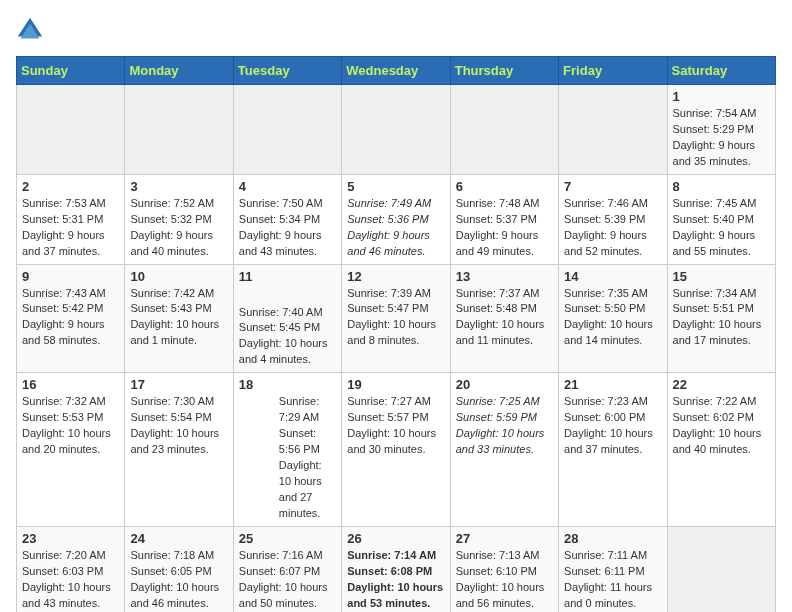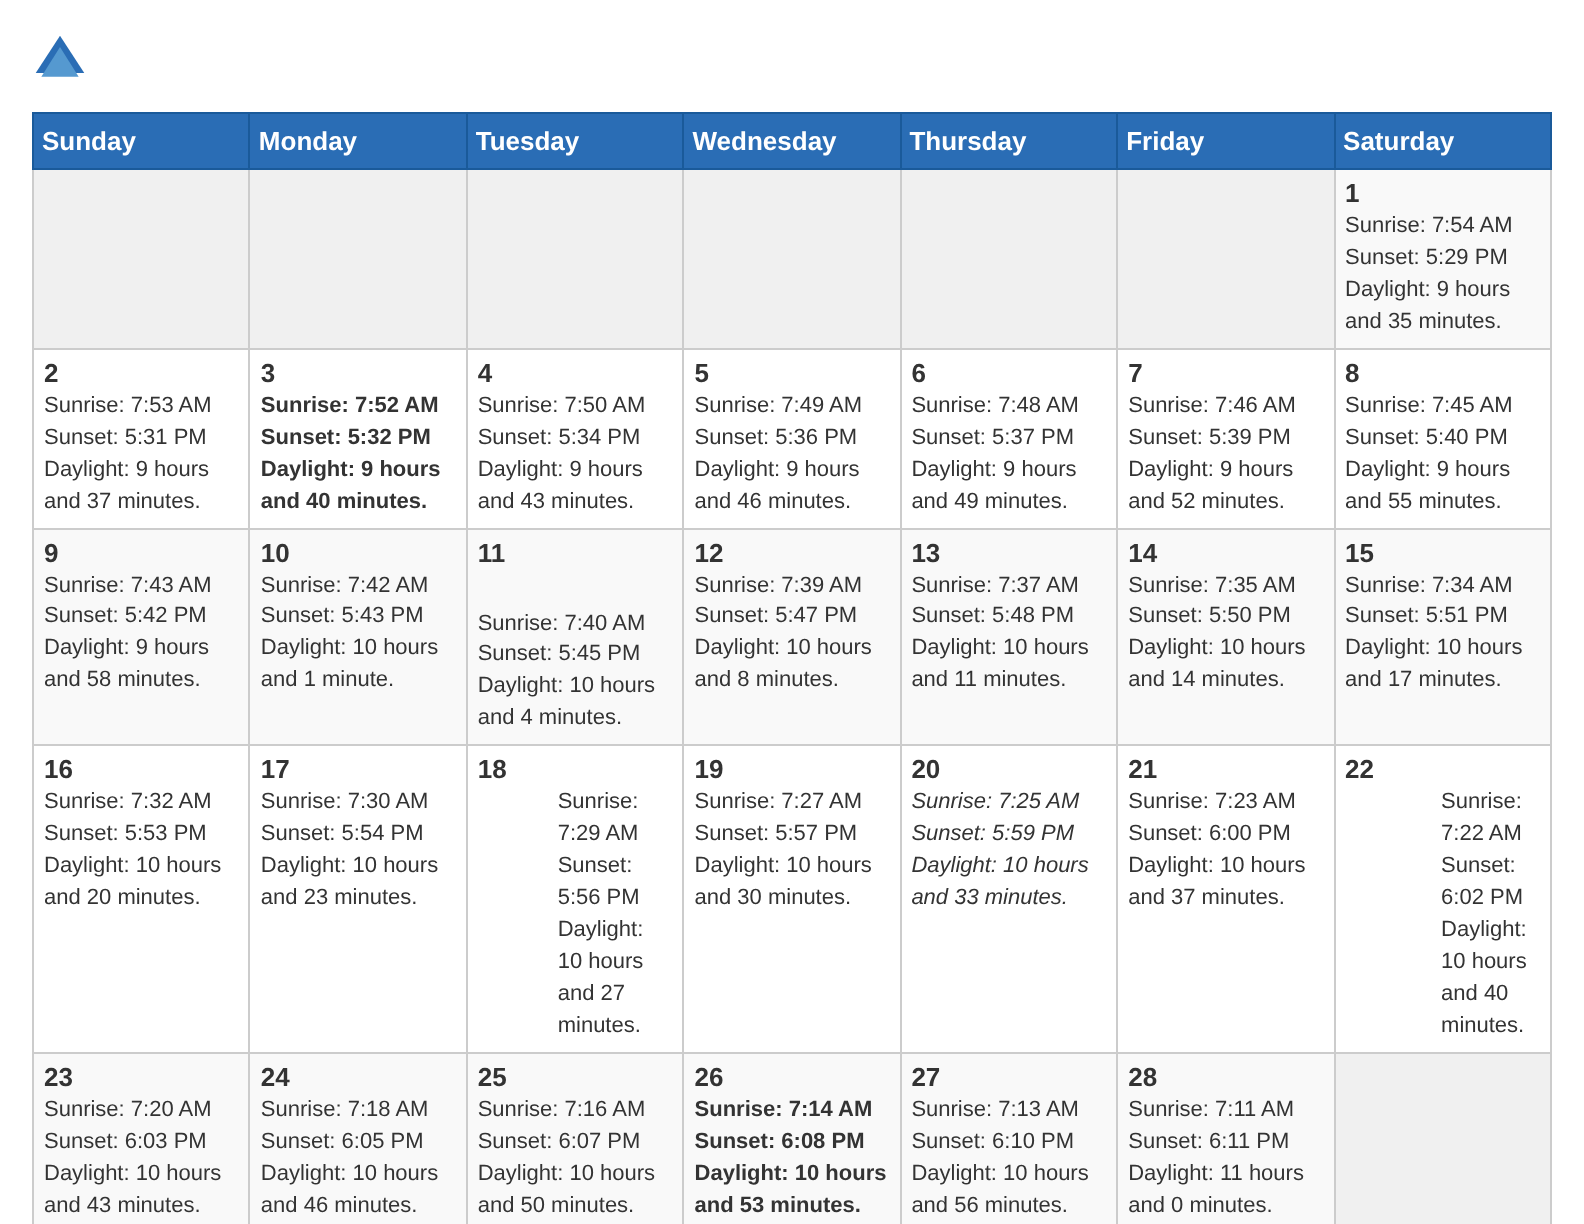--- a/index.html
+++ b/index.html
@@ -44,21 +44,21 @@
       font-size: 16px;
       color: #555;
     }
     table {
       width: 100%;
       border-collapse: collapse;
       table-layout: fixed;
     }
     thead th {
       background-color: #2a6db5;
-      color: #ffffff;
+      color: #bef264;
       font-size: 13px;
       font-weight: bold;
       padding: 6px 4px;
       text-align: left;
       border: 1px solid #1a5a9a;
     }
     tbody td {
       border: 1px solid #ccc;
       vertical-align: top;
       padding: 4px 5px;
@@ -134,33 +134,33 @@
       </tr>
       <tr>
         <td>
           <span class="day-number">2</span>
           <div class="day-info" style="white-space: pre-wrap;">Sunrise: 7:53 AM
 Sunset: 5:31 PM
 Daylight: 9 hours and 37 minutes.</div>
         </td>
         <td>
           <span class="day-number">3</span>
-          <div class="day-info" style="white-space: pre-wrap; font-weight: bold;">Sunrise: 7:52 AM
+          <div class="day-info" style="white-space: pre-wrap;">Sunrise: 7:52 AM
 Sunset: 5:32 PM
 Daylight: 9 hours and 40 minutes.</div>
         </td>
         <td>
           <span class="day-number">4</span>
           <div class="day-info" style="white-space: pre-wrap;">Sunrise: 7:50 AM
 Sunset: 5:34 PM
 Daylight: 9 hours and 43 minutes.</div>
         </td>
         <td>
           <span class="day-number">5</span>
-          <div class="day-info" style="white-space: pre-wrap;">Sunrise: 7:49 AM
+          <div class="day-info" style="white-space: pre-wrap; font-style: italic;">Sunrise: 7:49 AM
 Sunset: 5:36 PM
 Daylight: 9 hours and 46 minutes.</div>
         </td>
         <td>
           <span class="day-number">6</span>
           <div class="day-info" style="white-space: pre-wrap;">Sunrise: 7:48 AM
 Sunset: 5:37 PM
 Daylight: 9 hours and 49 minutes.</div>
         </td>
         <td>
@@ -252,21 +252,21 @@
 Daylight: 10 hours and 33 minutes.</div>
         </td>
         <td>
           <span class="day-number">21</span>
           <div class="day-info" style="white-space: pre-wrap;">Sunrise: 7:23 AM
 Sunset: 6:00 PM
 Daylight: 10 hours and 37 minutes.</div>
         </td>
         <td>
           <span class="day-number">22</span>
-          <div class="day-info" style="white-space: pre-wrap; margin-left: 48px;">Sunrise: 7:22 AM
+          <div class="day-info" style="white-space: pre-wrap;">Sunrise: 7:22 AM
 Sunset: 6:02 PM
 Daylight: 10 hours and 40 minutes.</div>
         </td>
       </tr>
       <tr>
         <td>
           <span class="day-number">23</span>
           <div class="day-info" style="white-space: pre-wrap;">Sunrise: 7:20 AM
 Sunset: 6:03 PM
 Daylight: 10 hours and 43 minutes.</div>

